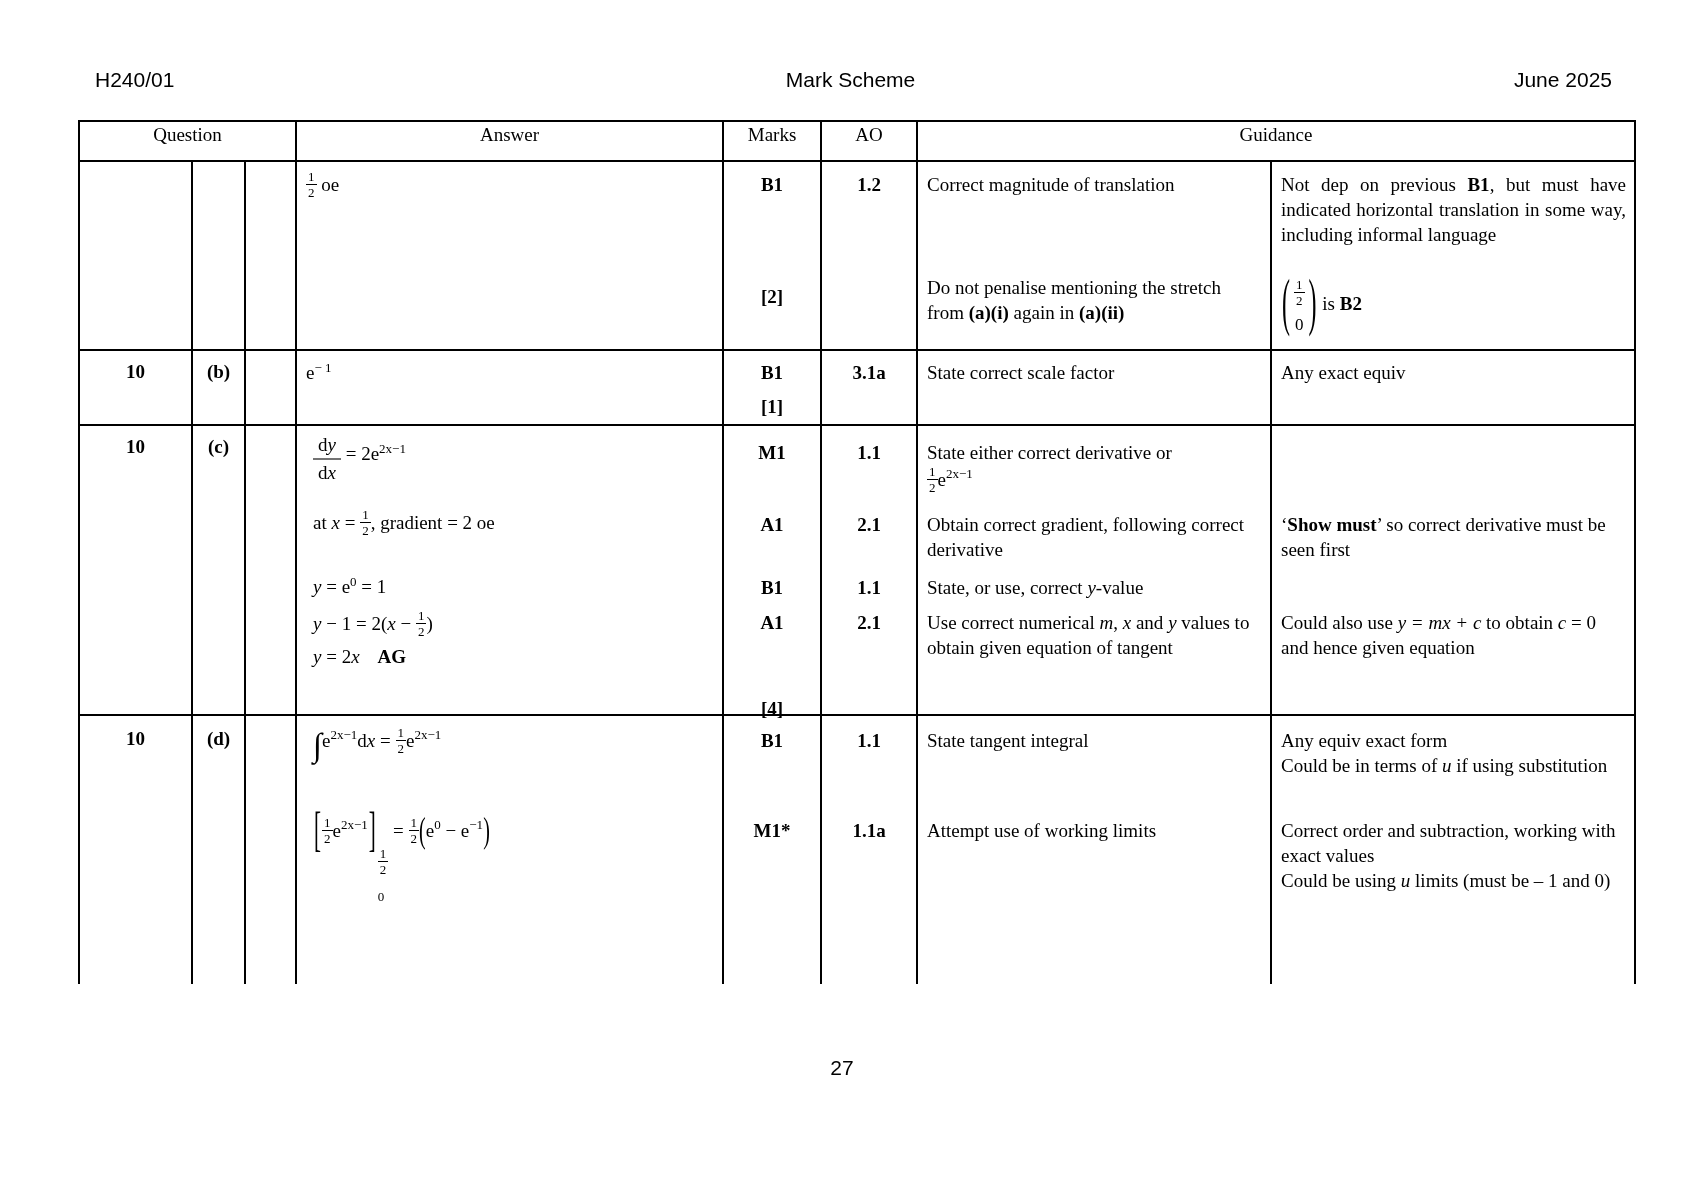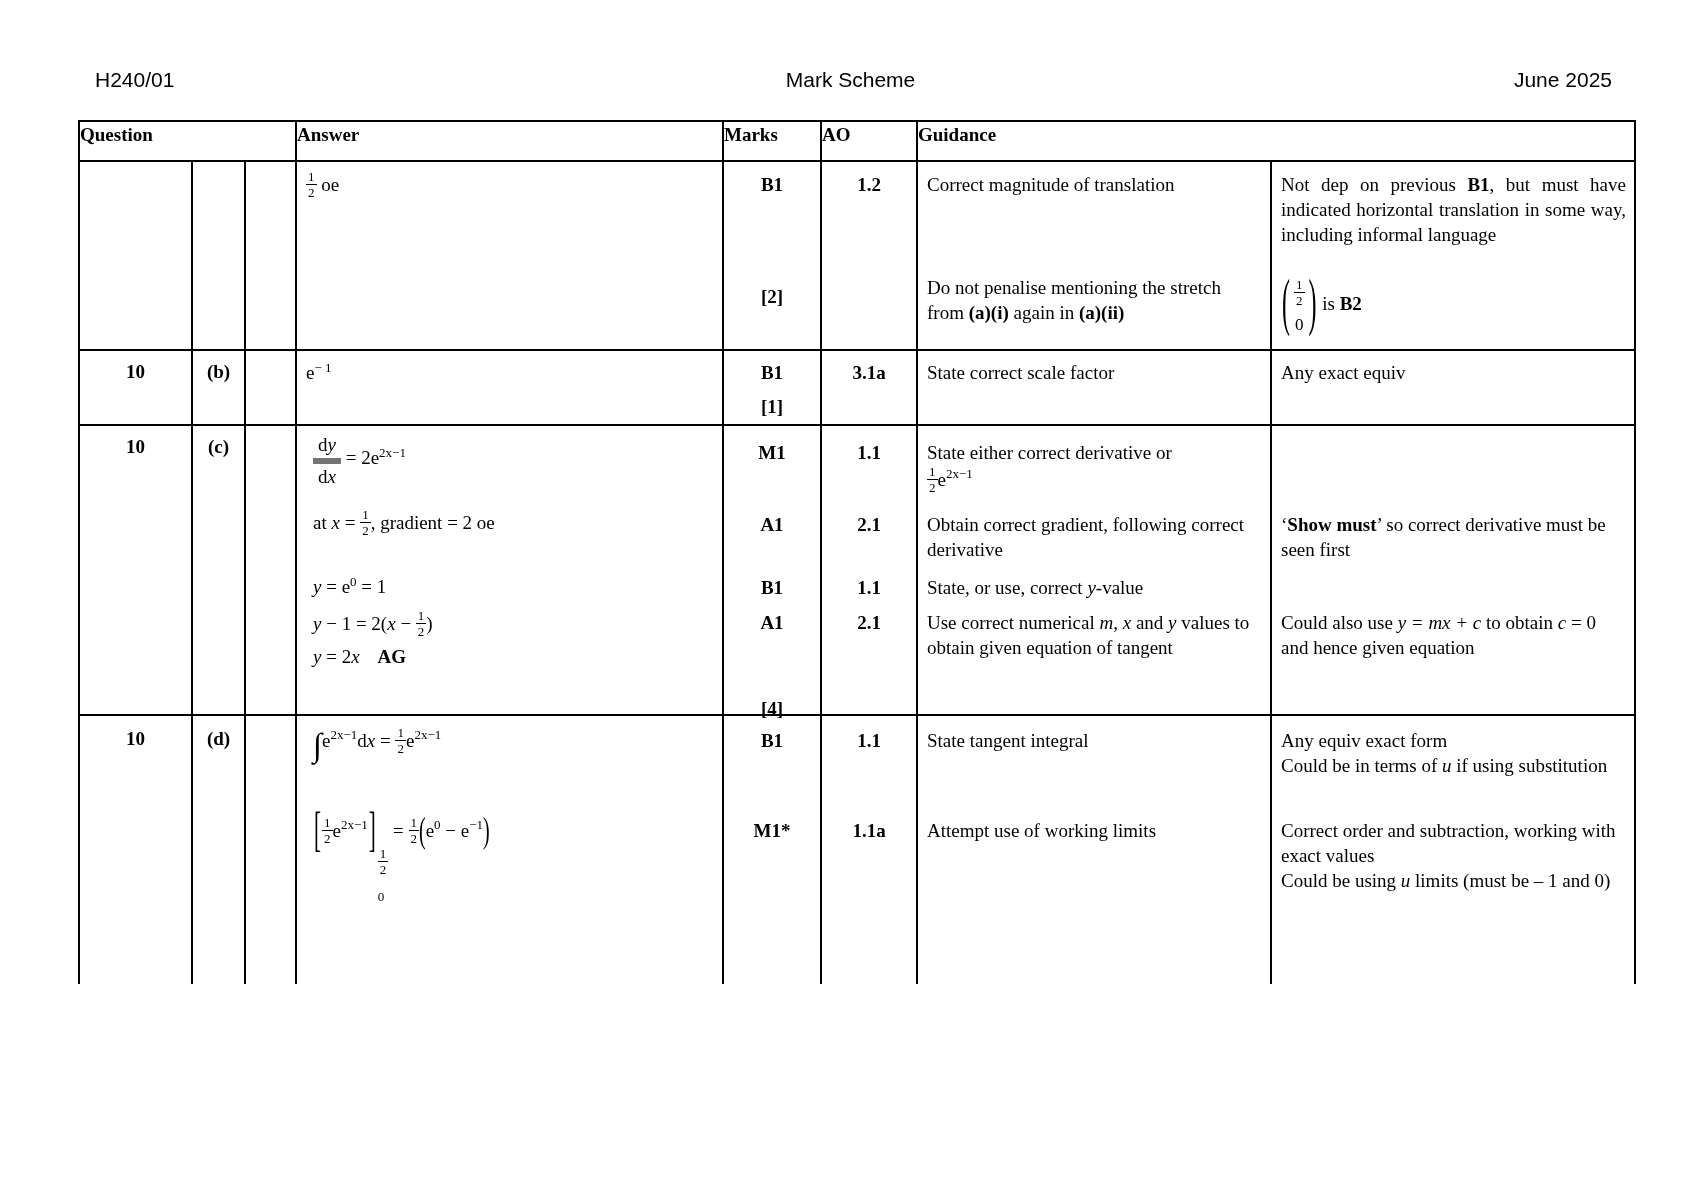--- a/index.html
+++ b/index.html
@@ -14,36 +14,36 @@
   .ph-center{ position:absolute; left:0; right:0; text-align:center; }
   .ph-right { position:absolute; right:72px; }
   .pagenum  { position:absolute; top:1056px; left:0; right:0; text-align:center;
     font-family:"Liberation Sans","DejaVu Sans",sans-serif; font-size:21px; }
 
   table.ms { position:absolute; left:78px; top:120px; width:1556px;
     border-collapse:collapse; table-layout:fixed; }
   table.ms td { border:2px solid #000; vertical-align:top; position:relative; padding:0;
     font-size:19px; line-height:1.32; }
   table.ms tr.lastrow td { border-bottom:none; }
-  td.hd { font-size:20px; font-weight:bold; vertical-align:middle; padding-left:8px; }
+  td.hd { font-size:20px; font-weight:normal; vertical-align:middle; padding-left:8px;text-align:center; }
   .blk { position:absolute; }
   .ctr { left:0; right:0; text-align:center; }
   .pad { left:9px; right:8px; }
   .b { font-weight:bold; }
   .i { font-style:italic; }
   .just { text-align:justify; }
   sup.s { font-size:13px; }
 
   .frac { display:inline-block; vertical-align:-0.5em; text-align:center;
     font-size:13px; line-height:1.1; }
   .frac .fn { display:block; border-bottom:1px solid #000; padding:0 2px 0px; }
   .frac .fd { display:block; padding-top:1px; }
   .bigfrac { display:inline-block; vertical-align:-1.0em; text-align:center;
     font-size:19px; line-height:1.15; }
-  .bigfrac .fn { display:block; border-bottom:6px solid #737373; padding:0 5px 2px; }
+  .bigfrac .fn { display:block; border-bottom:2px solid #737373; padding:0 5px 2px; }
   .bigfrac .fd { display:block; padding-top:2px; }
   .intg { display:inline-block; font-size:33px; vertical-align:-0.28em; line-height:0.8; }
   .bbr { display:inline-block; font-size:21px; transform:scaleY(2.3); padding:0 1px; }
   .bpar{ display:inline-block; font-size:20px; transform:scaleY(1.8); }
   .limits { display:inline-flex; flex-direction:column; justify-content:space-between;
     height:56px; vertical-align:-1.6em; font-size:13px; line-height:1; padding-left:1px; }
   .vec { display:inline-flex; align-items:center; vertical-align:middle; }
   .vpar { display:inline-block; font-size:24px; transform:scaleY(2.6); padding:0 1px; }
   .vent { display:inline-flex; flex-direction:column; align-items:center; gap:7px;
     font-size:16px; padding:0 3px; }
@@ -258,13 +258,14 @@
         </div>
         <div class="blk pad" style="top:102px">
           <div>Correct order and subtraction, working with exact values</div>
           <div><span>Could be using </span><span class="i">u</span><span> limits (must be – 1 and 0)</span></div>
         </div>
       </td>
     </tr>
   </tbody>
     </table>
 
+  <div class="pagenum">27</div>
 </div>
 
 </body></html>

